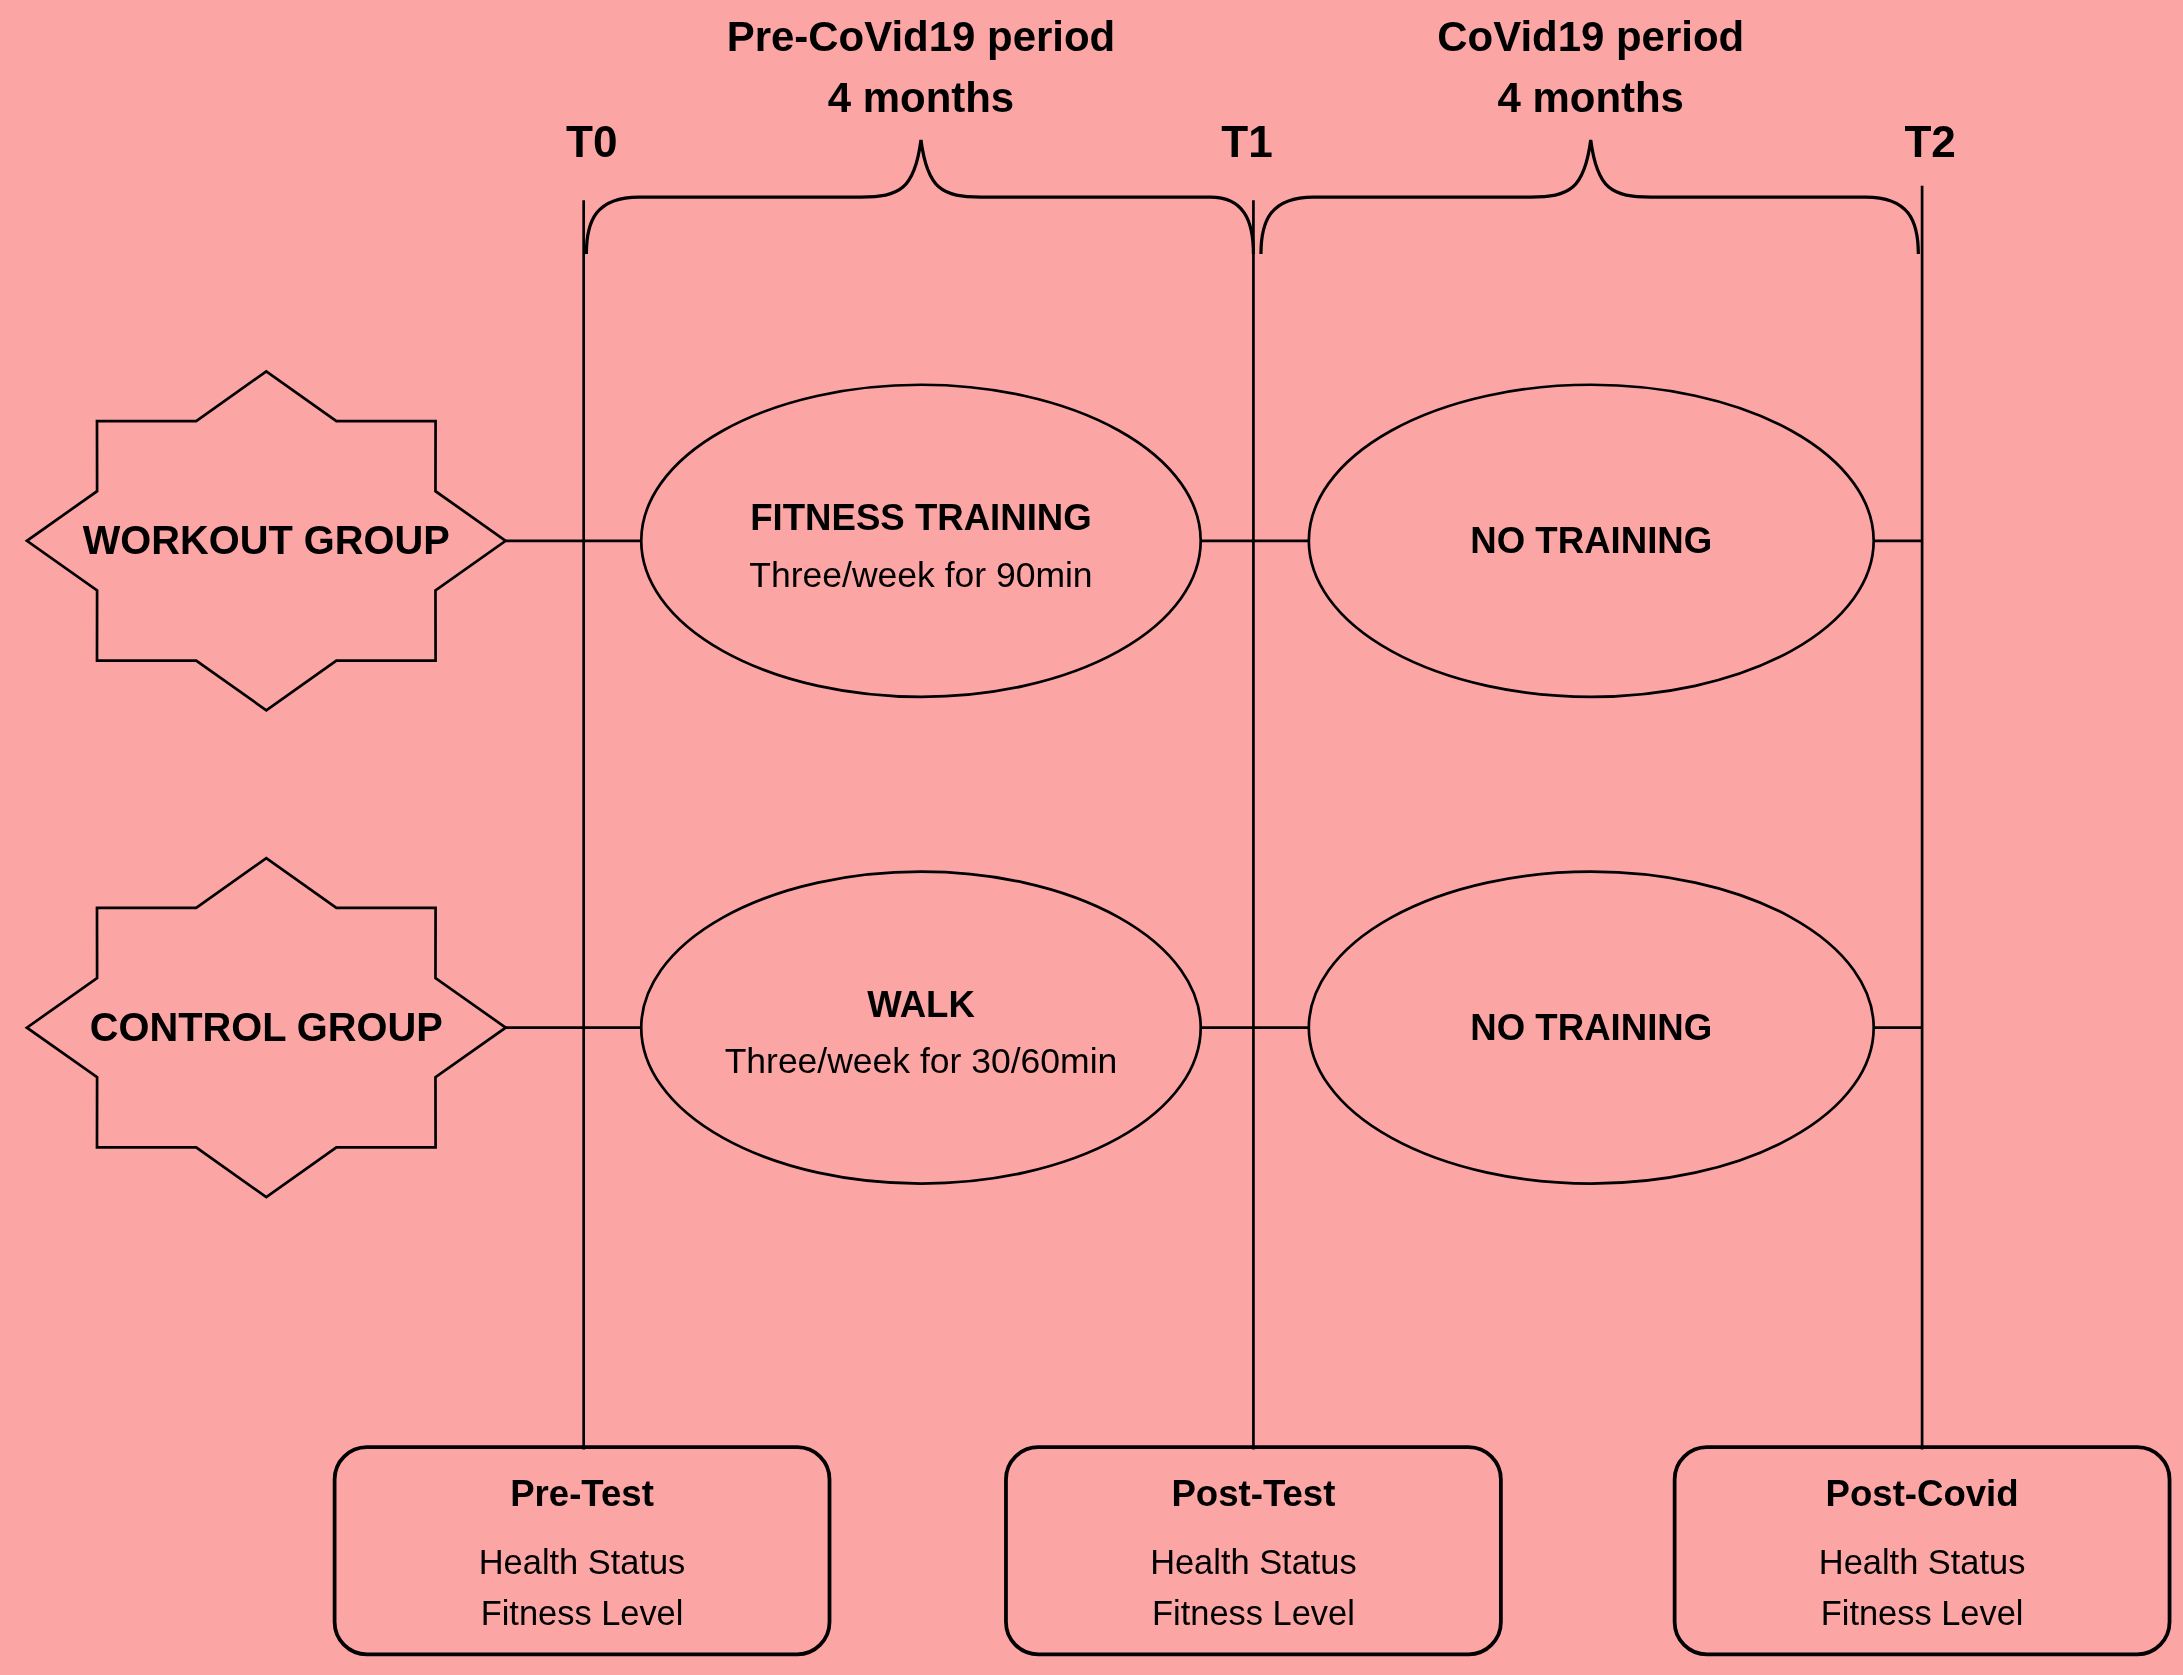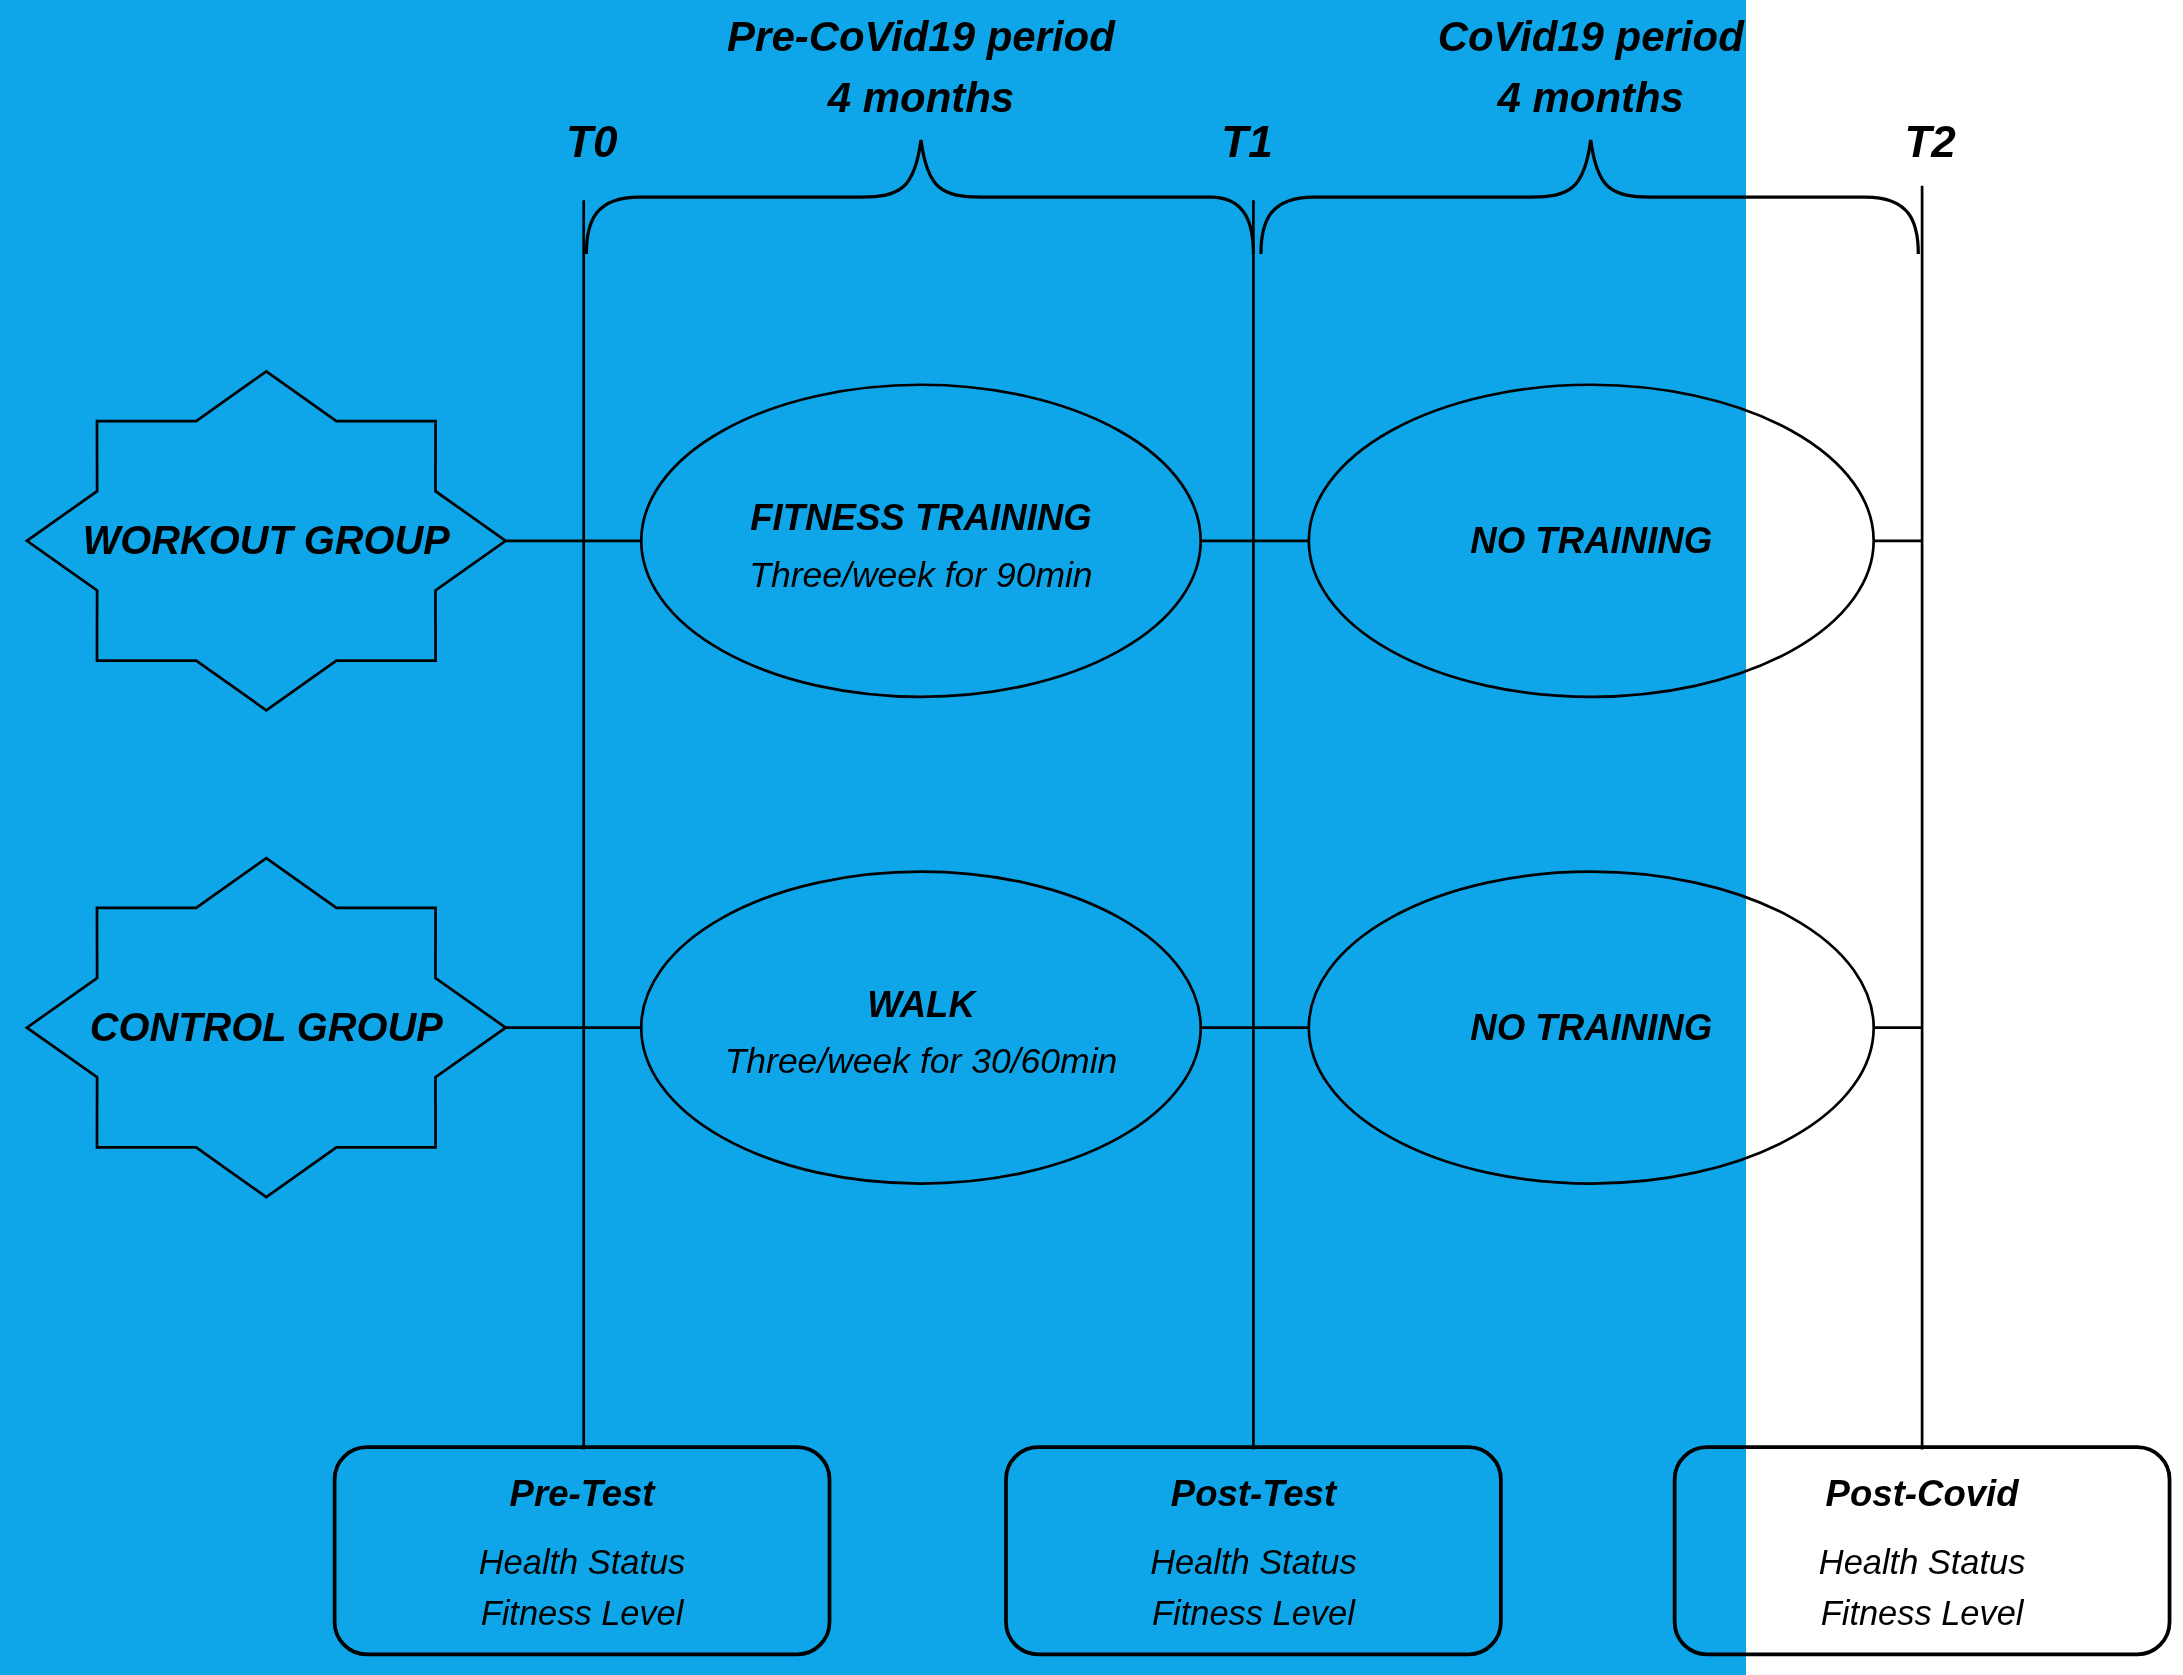--- a/index.html
+++ b/index.html
@@ -1,16 +1,16 @@
 <!DOCTYPE html>
 <html style="font-size:8.6px"><head>
 <meta charset="utf-8">
 <style>
   html, body { margin: 0; padding: 0; background: #ffffff; }
-  .canvas { width: 1746px; height: 1676px; background: #0ea5e9; font-style: italic; }
+  .canvas { width: 2183px; height: 1676px; background: #fca5a5; }
   svg { display: block; }
   text {
     font-family: "Liberation Sans", sans-serif;
     fill: #000000;
     text-anchor: middle;
   }
   .f-period       { font-size: 78px; font-weight: bold; }
   .f-time         { font-size: 82px; font-weight: bold; }
   .f-group        { font-size: 74px; font-weight: bold; }
   .f-ellipse-title{ font-size: 68px; font-weight: bold; }

